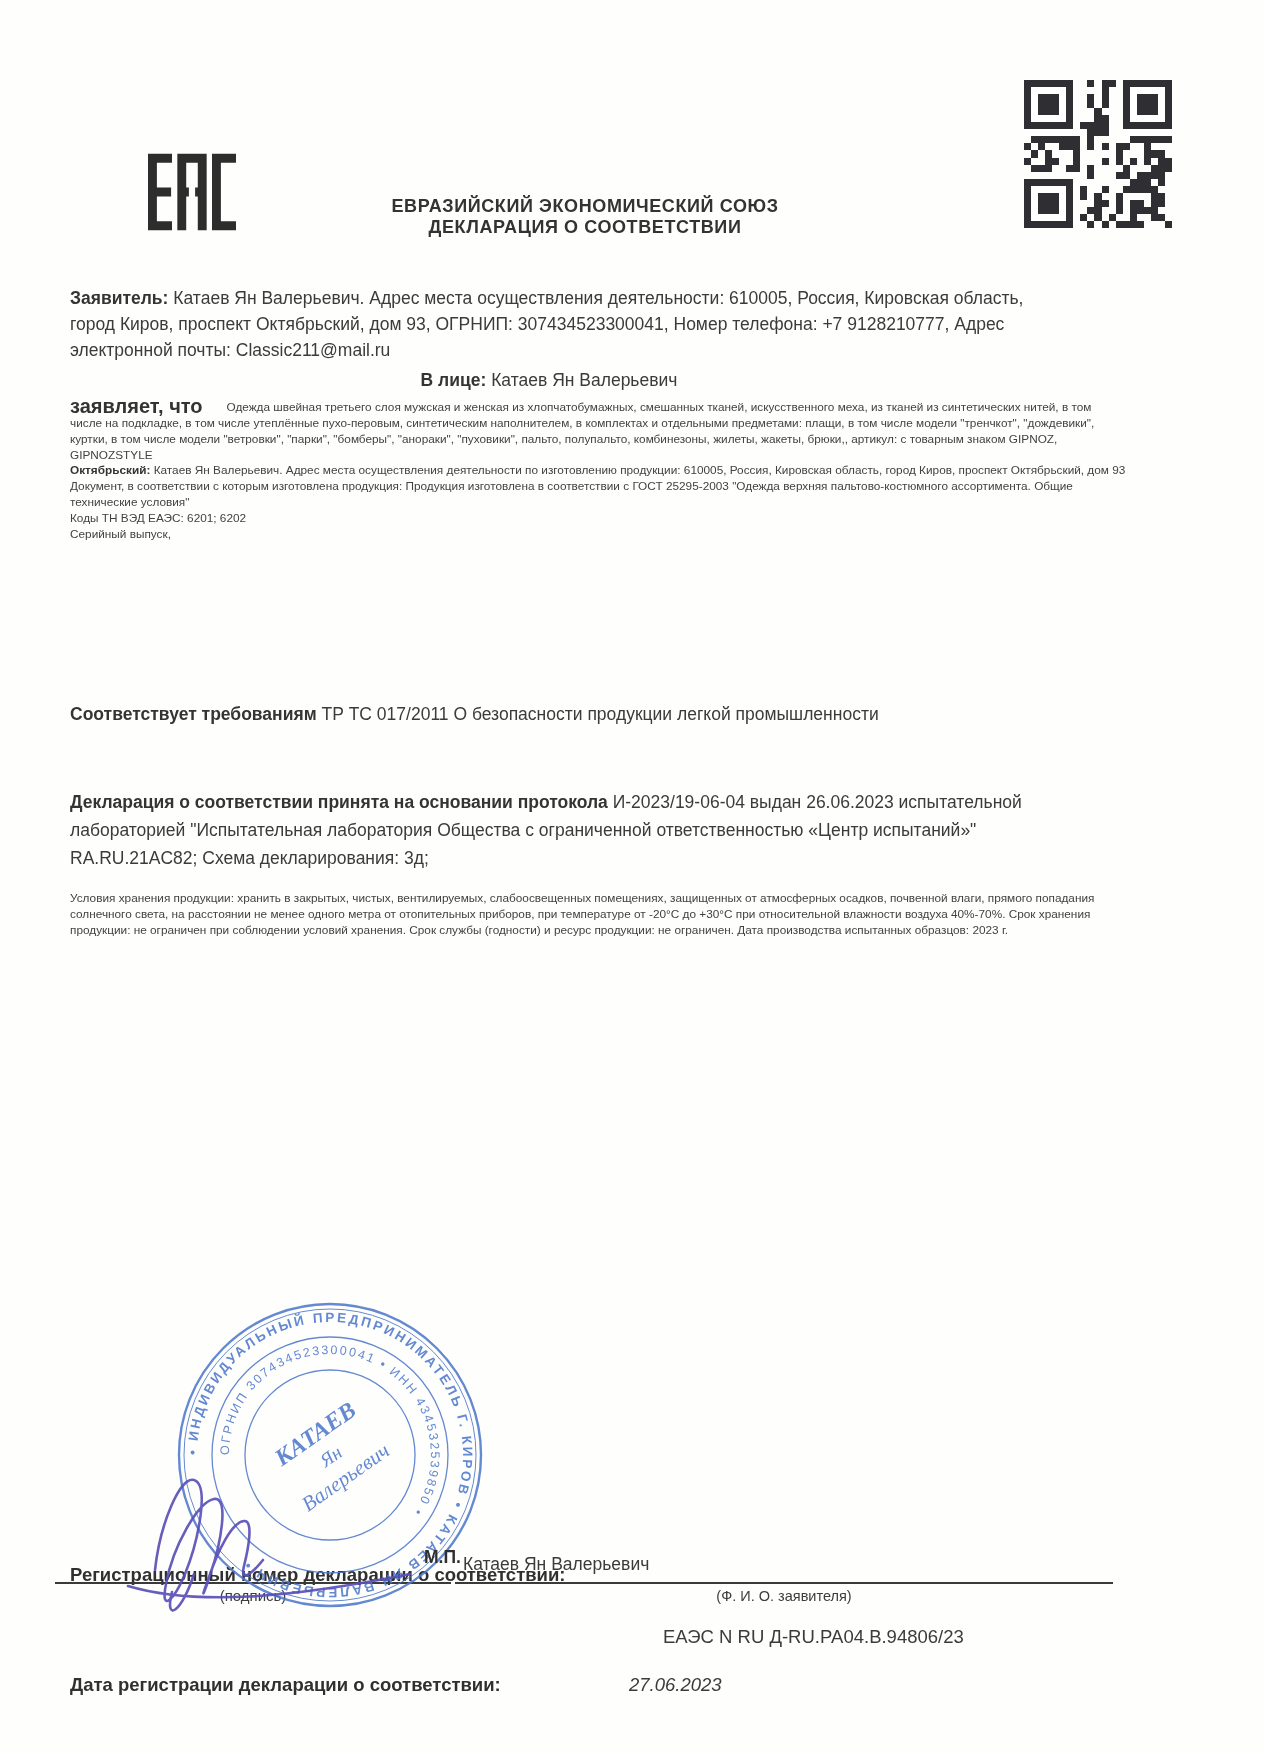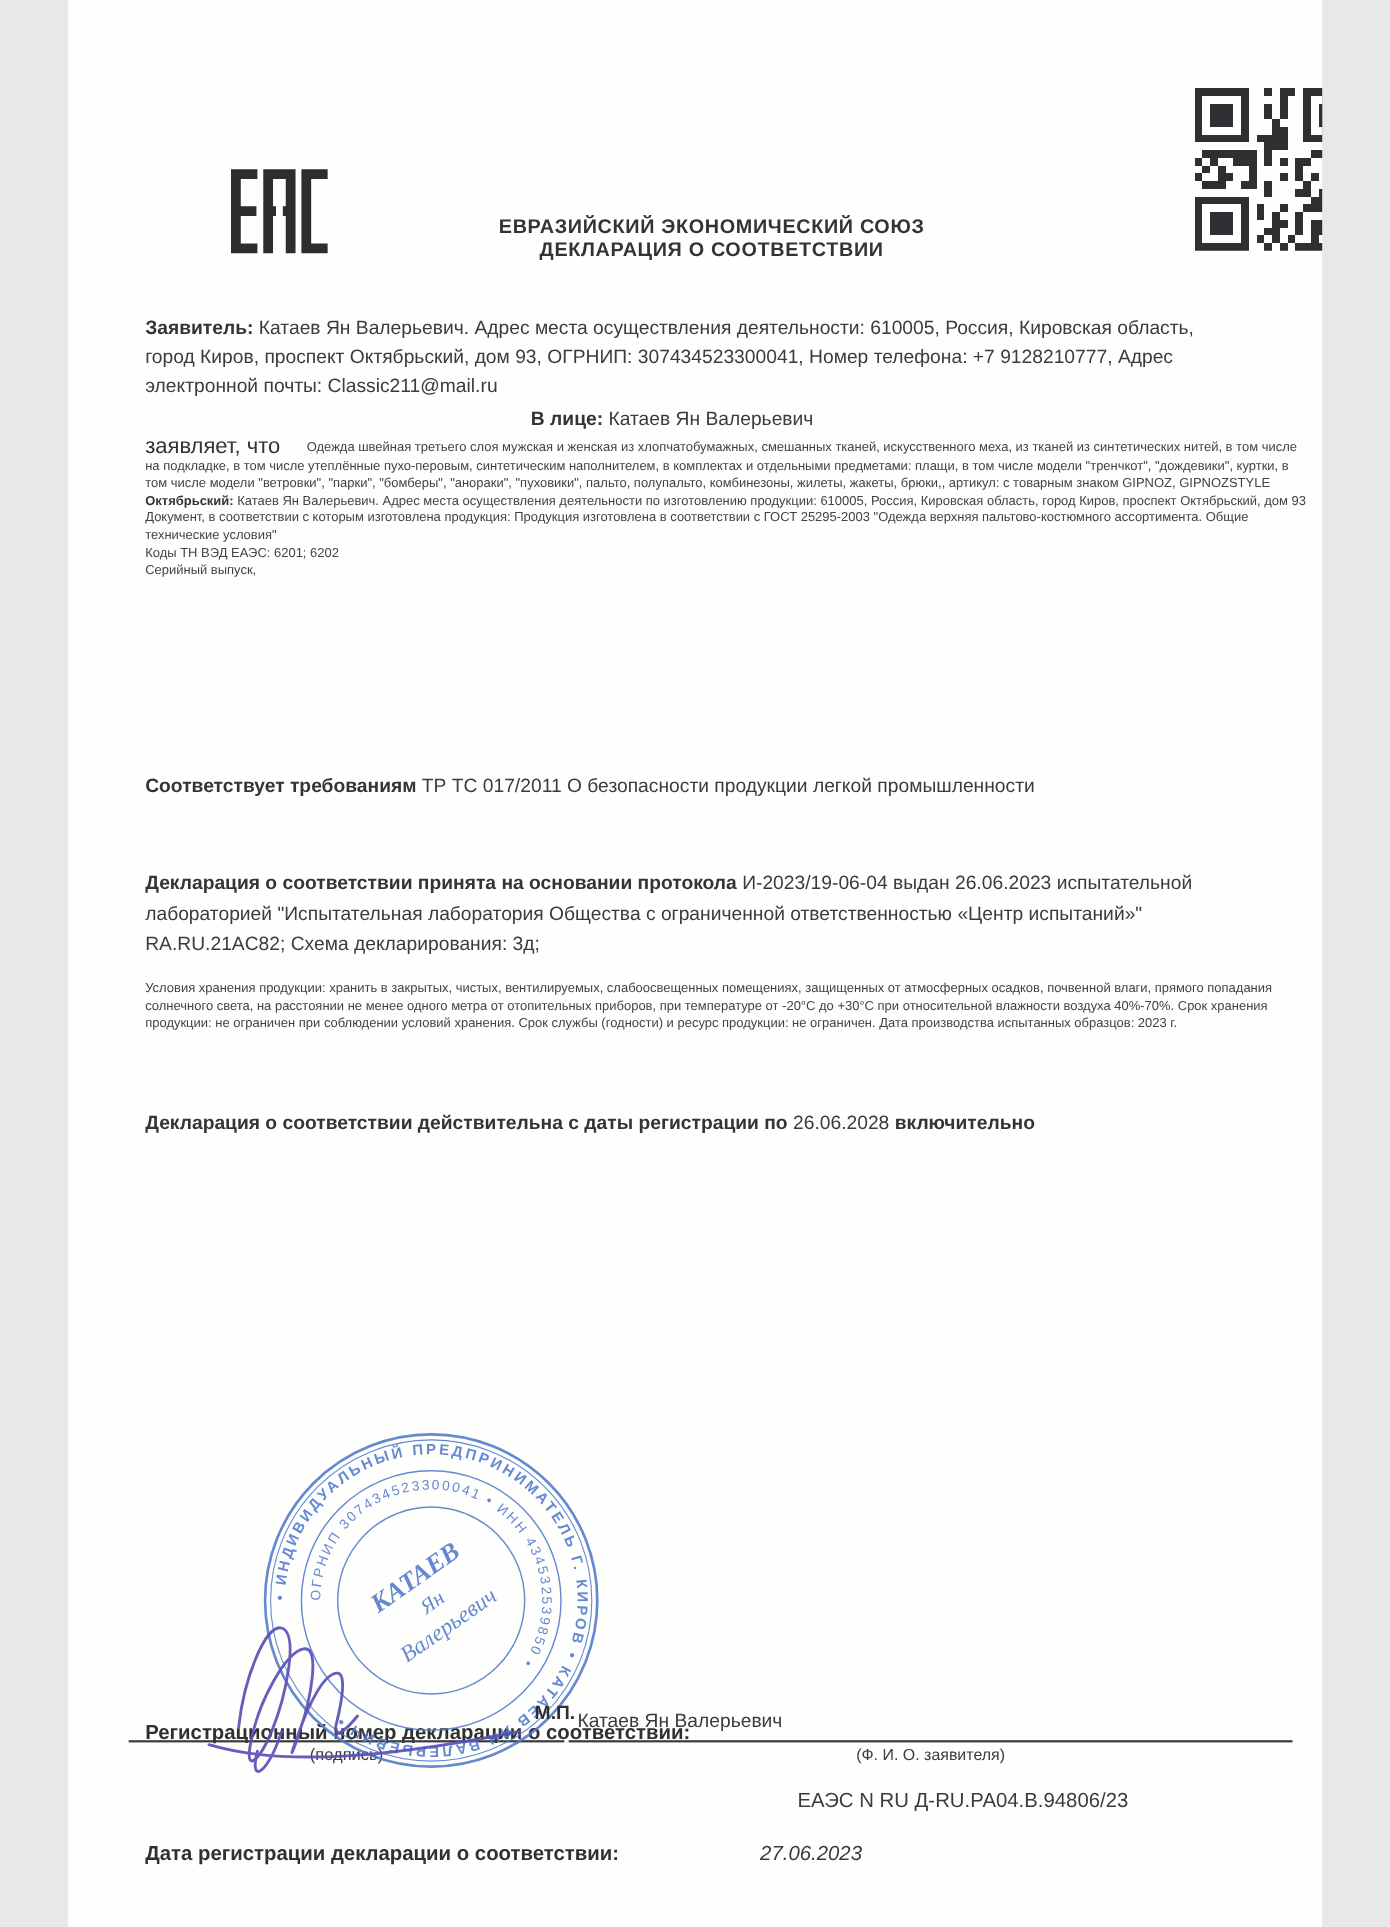--- a/index.html
+++ b/index.html
@@ -1,31 +1,31 @@
 <!DOCTYPE html>
 <html><head>
 <meta charset="utf-8">
 <style>
   html,body{margin:0;padding:0;background:#e8e8e8;}
   .page{
-    position:relative;width:1140px;height:1752px;margin:0 auto;
+    position:relative;width:1264px;height:1752px;margin:0 auto;
     background:#fefefd;overflow:hidden;
     font-family:"Liberation Sans",sans-serif;color:#3a3a3a;
   }
   .abs{position:absolute;}
   .big{font-size:17.5px;line-height:25.8px;color:#3b3b3b;}
   .b{font-weight:700;color:#343434;}
   .small{font-size:11.8px;line-height:15.8px;color:#424242;}
   .titles{left:70px;top:196px;width:1030px;text-align:center;}
   .title-line{font-size:18px;font-weight:700;letter-spacing:.6px;color:#333;}
   .title-line + .title-line{}
   .sec-applicant{left:70px;top:286px;width:958px;}
   .sec-inperson{left:70px;top:368px;width:958px;text-align:center;}
   .sec-declares{left:70px;top:396px;width:1056px;}
-  .declares-label{font-size:20px;line-height:20px;font-weight:400;color:#333;margin-right:24px;vertical-align:-2px;}
+  .declares-label{font-size:20px;line-height:20px;font-weight:700;color:#333;margin-right:24px;vertical-align:-2px;}
   .mfr-label{font-weight:700;color:#343434;}
   .sec-compliance{left:70px;top:700px;width:892px;line-height:28px;}
   .sec-basis{left:70px;top:788px;width:962px;line-height:28px;}
   .sec-additional{left:70px;top:886px;width:1058px;}
   .additional-title{font-size:21px;font-weight:700;color:#333;}
   .sec-additional .small{margin-top:5px;}
   .sec-validity{left:70px;top:1006px;width:892px;line-height:28px;}
   .eac-logo{left:148px;top:150px;}
   .qr{left:1022px;top:80px;}
   .stamp{left:170px;top:1295px;opacity:.88;z-index:3;}
@@ -221,23 +221,20 @@
   </div>
 
   <div class="abs big sec-basis">
     <span class="b">Декларация о соответствии принята на основании протокола</span><span> И-2023/19-06-04 выдан 26.06.2023 испытательной лабораторией "Испытательная лаборатория Общества с ограниченной ответственностью «Центр испытаний»" RA.RU.21AC82; Схема декларирования: 3д;</span>
   </div>
 
   <div class="abs sec-additional">
     <div class="small">Условия хранения продукции: хранить в закрытых, чистых, вентилируемых, слабоосвещенных помещениях, защищенных от атмосферных осадков, почвенной влаги, прямого попадания солнечного света, на расстоянии не менее одного метра от отопительных приборов, при температуре от -20°C до +30°C при относительной влажности воздуха 40%-70%. Срок хранения продукции: не ограничен при соблюдении условий хранения. Срок службы (годности) и ресурс продукции: не ограничен. Дата производства испытанных образцов: 2023 г.</div>
   </div>
 
-  <div class="abs big sec-validity">
-    <span class="b">Декларация о соответствии действительна с даты регистрации по</span><span> 26.06.2028 </span><span class="b">включительно</span>
-  </div>
 
   <div class="abs stamp">
     <svg width="320" height="320" viewBox="0 0 320 320" xmlns="http://www.w3.org/2000/svg">
       <defs>
         <path id="outerTextPath" d="M160,160 m-133,0 a133,133 0 1,1 266,0 a133,133 0 1,1 -266,0"></path>
         <path id="innerTextPath" d="M160,160 m-101,0 a101,101 0 1,1 202,0 a101,101 0 1,1 -202,0"></path>
       </defs>
       <g fill="none" stroke="#4f79cc">
         <circle cx="160" cy="160" r="151" stroke-width="2.4"></circle>
         <circle cx="160" cy="160" r="146" stroke-width="1"></circle>

